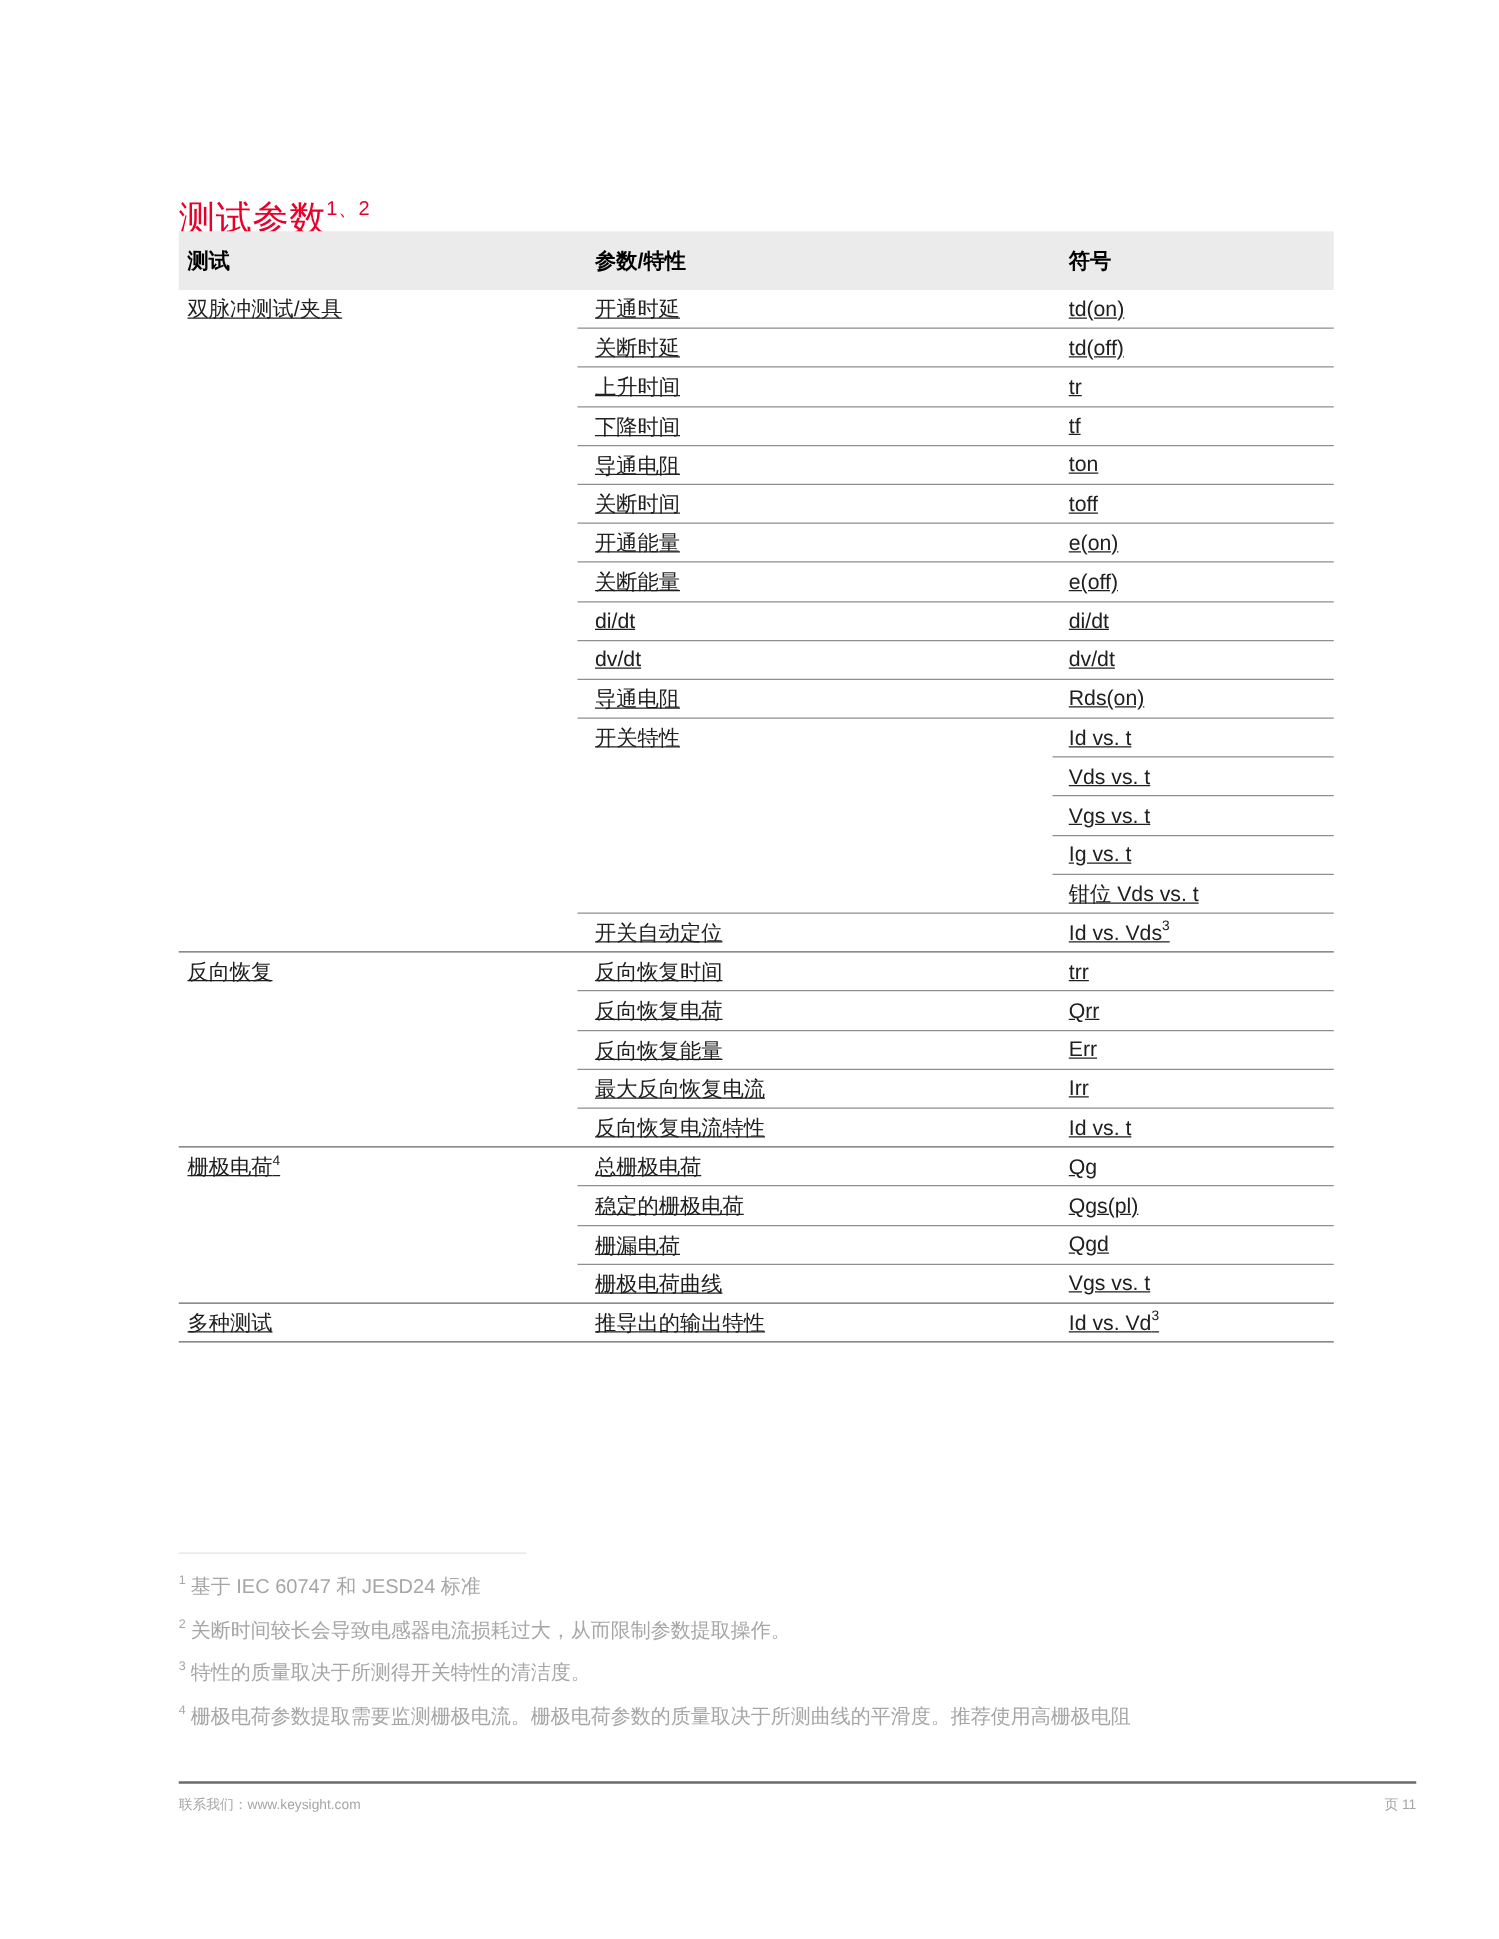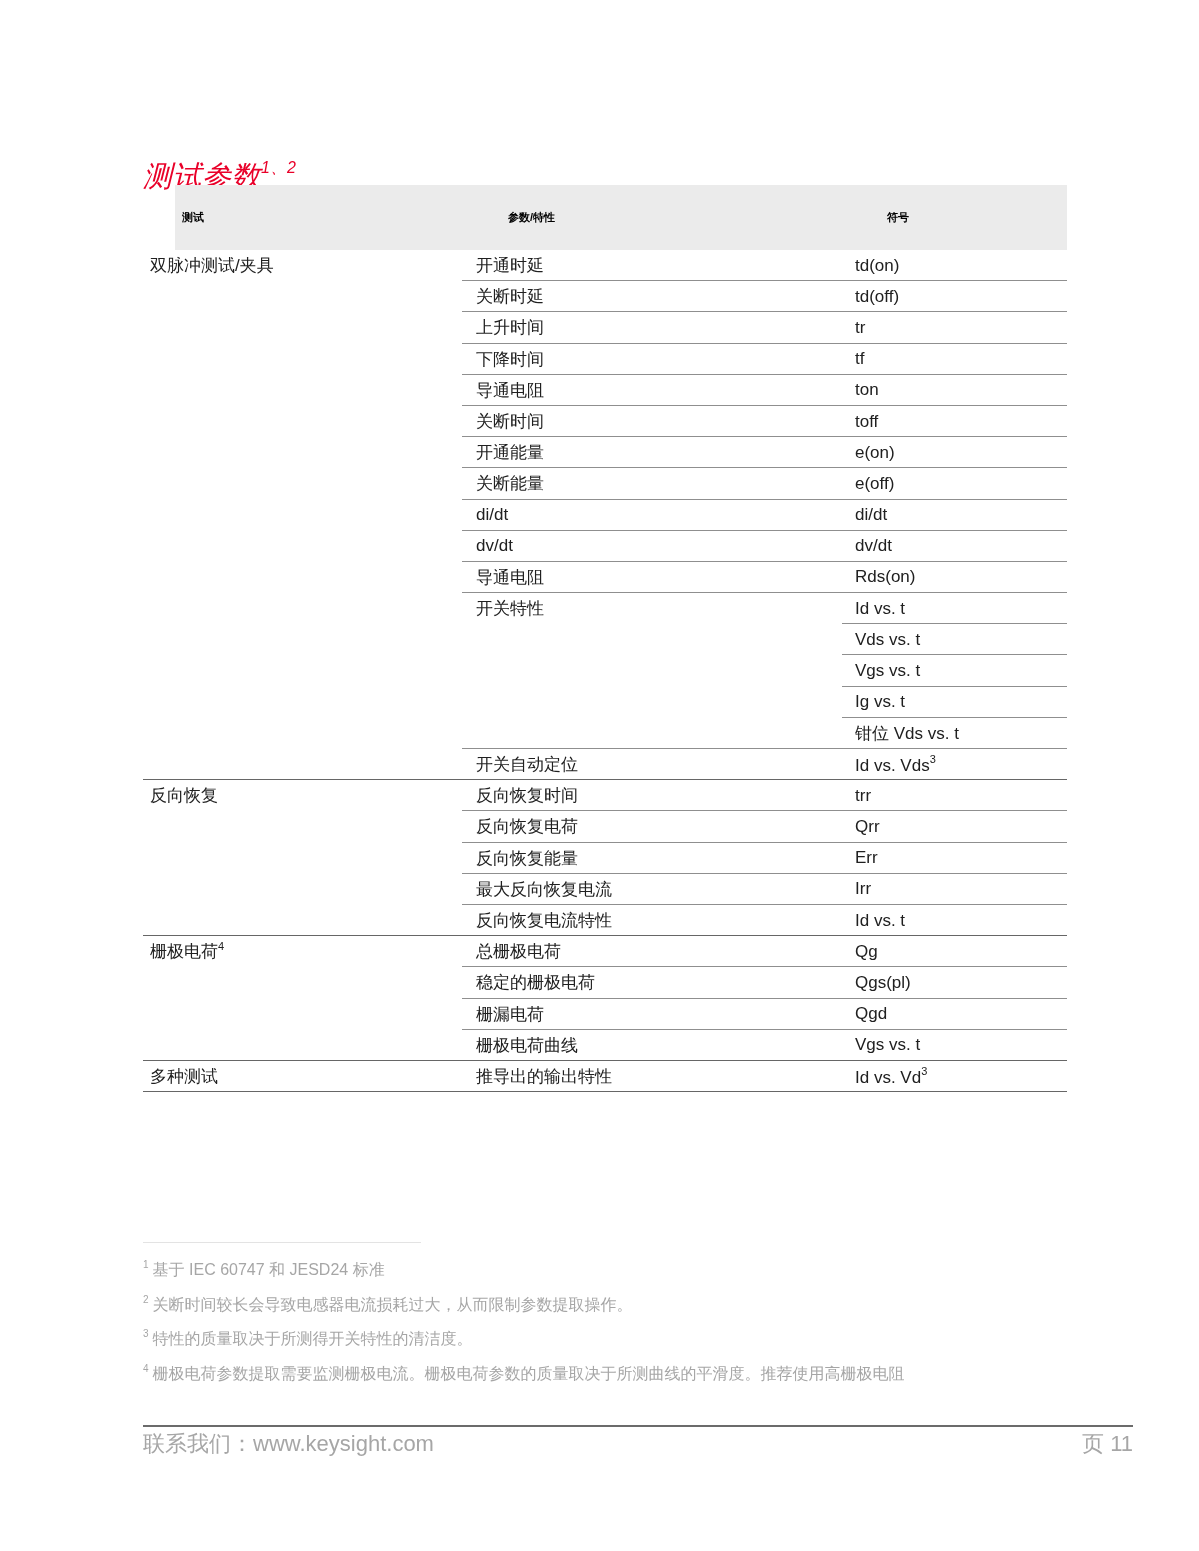--- a/index.html
+++ b/index.html
@@ -18,37 +18,36 @@
     background:#ffffff;
     font-family:"Liberation Sans","DejaVu Sans",sans-serif;
     overflow:hidden;
   }
   
   .title{
     position:absolute;left:143px;top:134px;
     font-size:29px;line-height:34px;
     color:var(--red);font-weight:500;
     letter-spacing:0.5px;
-    font-style:italic;
   }
   .title sup{font-size:16px;position:relative;top:-2px;}
   
   .table{position:absolute;left:143px;top:185px;width:924px;}
   .thead{
     display:grid;grid-template-columns:319px 380px 225px;
-    height:65px;background:var(--header-bg);
+    height:47px;background:var(--header-bg);
     align-items:center;
-    font-size:11px;font-weight:bold;color:#000;margin-left:32px;
+    font-size:17px;font-weight:bold;color:#000;
   }
   .tbody{}
   .row{
     position:relative;
     display:grid;grid-template-columns:319px 380px 225px;
     height:31.2px;align-items:center;
-    font-size:17px;color:var(--body-text);
+    font-size:17px;color:var(--body-text);text-decoration:underline;
   }
   .cell{white-space:nowrap;overflow:visible;}
   .c1{padding-left:7px;}
   .c2{padding-left:14px;}
   .c3{padding-left:13px;}
   .cell sup{font-size:11px;position:relative;top:-1px;}
   .line{position:absolute;bottom:0;right:0;height:1px;background:var(--row-line);}
   .line.cols23{left:319px;}
   .line.col3{left:699px;}
   .line.full{left:0;background:var(--section-line);}
@@ -59,21 +58,21 @@
   }
   .fn-sep{width:278px;height:1px;background:#e3e3e3;margin-bottom:8px;}
   .fn{line-height:30.4px;}
   .fn sup{font-size:10px;margin-right:4px;position:relative;top:-1px;}
   .fn .fn-line2{display:block;}
   
   .footer-rule{position:absolute;left:143px;top:1425px;width:990px;height:2px;background:var(--footer-rule);}
   .footer{
     position:absolute;left:143px;top:1433px;width:990px;
     display:flex;justify-content:space-between;align-items:center;
-    color:var(--muted);font-size:22px;line-height:22px;
+    color:var(--muted);font-size:11px;line-height:22px;
   }
 </style>
 </head>
 <body>
 
 <div class="page">
 
   <h1 class="title"><span>测试参数</span><sup>1、2</sup></h1>
 
   <div class="table">

